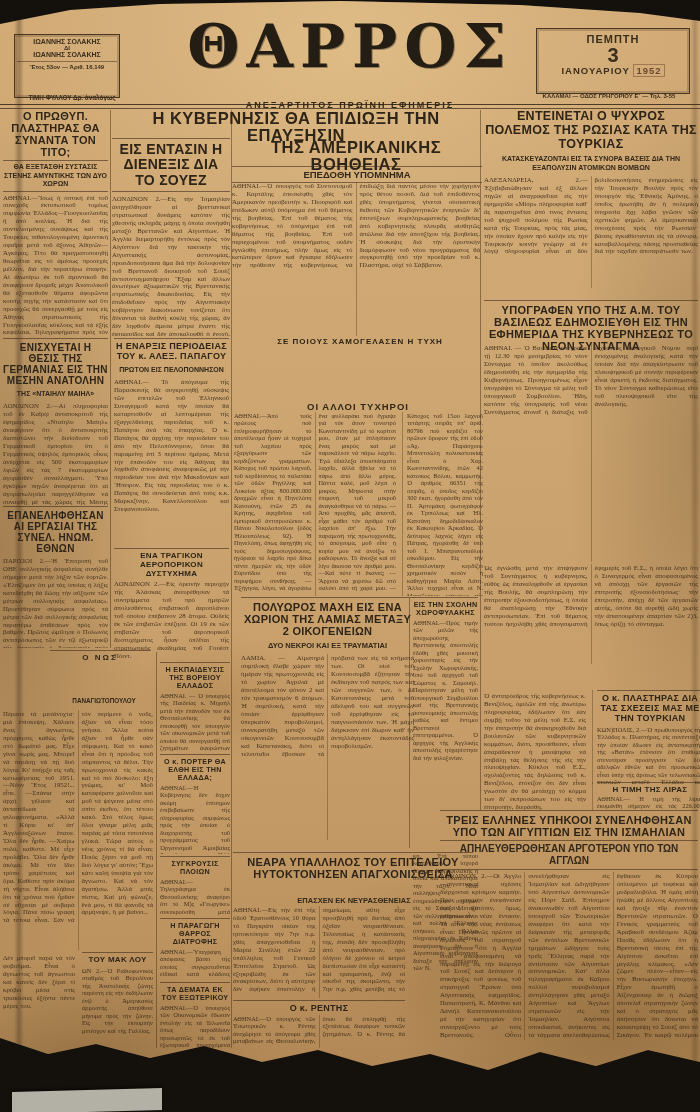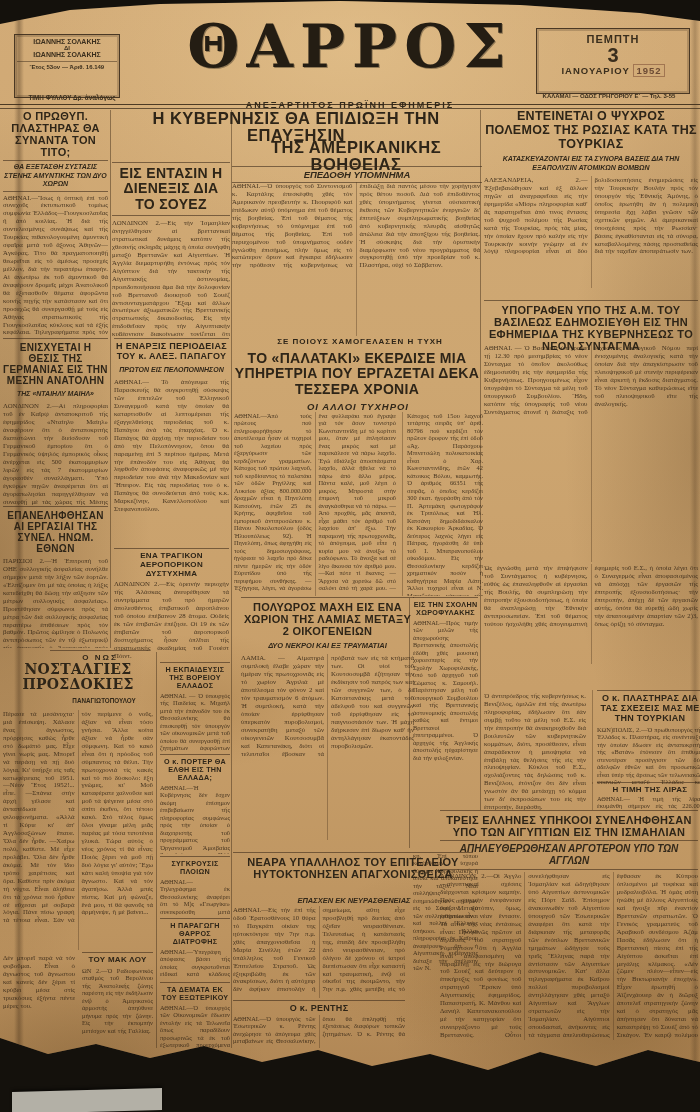--- a/index.html
+++ b/index.html
@@ -31,21 +31,21 @@
   .s16{font-size:16.5px;line-height:1.0;letter-spacing:.5px;}
   .s14{font-size:14px;}
   .s13{font-size:12.5px;}
   .s11{font-size:11px;}
   .s10{font-size:10px;}
   .s9{font-size:9px;}
   .s8{font-size:8px;}
   .s7{font-size:7.2px;}
   .kick{font-family:"Liberation Sans",sans-serif;font-weight:bold;color:#32281a;text-align:center;
       font-size:7px;line-height:1.2;border-top:1px solid rgba(62,44,26,.6);
-      border-bottom:1px solid rgba(62,44,26,.6);padding:2px 1px;margin:2px 0;font-style:italic;}
+      border-bottom:1px solid rgba(62,44,26,.6);padding:2px 1px;margin:2px 0;}
   .kick.nb{border:none;}
   .body{font-family:"Liberation Serif",serif;font-size:6.8px;line-height:1.17;color:rgba(52,38,22,.88);
       text-align:justify;word-spacing:.4px;}
   .body.sm{font-size:6.4px;}
   .c2{column-count:2;column-gap:7px;column-rule:1px solid rgba(82,58,32,.4);}
   .c3{column-count:3;column-gap:7px;column-rule:1px solid rgba(82,58,32,.4);}
   .vsep{position:absolute;width:1px;background:rgba(70,50,28,.5);}
   .rule2{position:absolute;height:3px;border-top:1.5px solid rgba(52,38,22,.85);
       border-bottom:1px solid rgba(52,38,22,.7);}
   .topline{border-top:1px solid rgba(62,44,26,.6);padding-top:3px;}
@@ -96,21 +96,21 @@
     <div class="art" style="left:3px;top:110px;width:105px;height:226px;">
       <div class="h1 s11">Ο ΠΡΩΘΥΠ. ΠΛΑΣΤΗΡΑΣ ΘΑ ΣΥΝΑΝΤΑ ΤΟΝ ΤΙΤΟ;</div>
       <div class="kick">ΘΑ ΕΞΕΤΑΣΘΗ ΣΥΣΤΑΣΙΣ ΣΤΕΝΗΣ ΑΜΥΝΤΙΚΗΣ ΤΩΝ ΔΥΟ ΧΩΡΩΝ</div>
       <div class="body">ΑΘΗΝΑΙ.—Ἴσως ἡ ὀπτική ἐπί τοῦ συνεχοῦς ἐκτυπωτικοῦ τομέως συμφωνία Ἑλλάδος—Γιουγκοσλαυΐας ἤ ἀπό κοιλίας. Ἡ διά τῆς συντελεσμένης συνάψεως καί τῆς Τουρκίας πιθανολογουμένη ἀμυντική σφαῖρα μετά τοῦ ἄξονος Ἀθηνῶν—Ἀγκύρας. Τίτο θά πραγματοποιηθῇ θεωρεῖται εἰς τό ἀμέσως προσεχές μέλλον, διά τήν περαιτέρω ἐπαφήν. Αἱ ἀνωτέρω ἐκ τοῦ ἀμυντικοῦ θά ἀναφέρουν δρομεῖς μέχρι Ἀνατολικοῦ θά ἐξετασθοῦν θέματα ἀφορῶντα κοινῆς πηγῆς τήν κατάστασιν καί ὅτι προσεχῶς θά συνεργασθῇ μέ τούς εἰς Ἀθήνας στρατιωτικούς τῆς Γιουγκοσλαυΐας κύκλους καί τά ἑξῆς κεφάλαια. Τηλεγραφήματα πρός τόν κ. Πλαστήραν ἐρωτηθέντα ἀναφέρεται ἐπί τῆς πληροφορίας ὅτι μεταξύ τῶν δύο χωρῶν ἐπίκειται στενοτέρα στρατιωτική συνεργασία τοῦ μετά τοῦ στρατάρχου ἐπιτελείου καί ἑπομένως ἡ ὁμιλία δέν ἐπί τοῦ θέματος τήν ἀσφάλειαν τούτου οὐδέν γνωρίζει διά τό ἀμυντικόν.</div>
     </div>
 
     <div class="art h1 s16" style="left:112px;top:110px;width:368px;">Η ΚΥΒΕΡΝΗΣΙΣ ΘΑ ΕΠΙΔΙΩΞΗ ΤΗΝ ΕΠΑΥΞΗΣΙΝ</div>
     <div class="art h1 s16" style="left:232px;top:139px;width:248px;">ΤΗΣ ΑΜΕΡΙΚΑΝΙΚΗΣ ΒΟΗΘΕΙΑΣ</div>
 
     <div class="art" style="left:112px;top:138px;width:118px;height:198px;">
-      <div class="h1 s14" style="border-top:1px solid rgba(62,44,26,.6);border-bottom:1px solid rgba(62,44,26,.6);padding:3px 0;margin-top:24px;">ΕΙΣ ΕΝΤΑΣΙΝ Η ΔΙΕΝΕΞΙΣ ΔΙΑ ΤΟ ΣΟΥΕΖ</div>
+      <div class="h1 s14" style="border-top:1px solid rgba(62,44,26,.6);border-bottom:1px solid rgba(62,44,26,.6);padding:3px 0;">ΕΙΣ ΕΝΤΑΣΙΝ Η ΔΙΕΝΕΞΙΣ ΔΙΑ ΤΟ ΣΟΥΕΖ</div>
       <div class="body" style="margin-top:3px;">ΛΟΝΔΙΝΟΝ 2.—Εἰς τήν Ἰσμαηλίαν ἀνηγγέλθησαν αἱ βρεττανικαί στρατιωτικαί δυνάμεις κατόπιν τῆς χθεσινῆς σκληρᾶς μάχης ἡ ὁποία συνήφθη μεταξύ Βρεττανῶν καί Αἰγυπτίων. Ἡ Ἀγγλία διεμαρτυρήθη ἐντόνως πρός τόν Αἰγύπτιον διά τήν τακτικήν τῆς Αἰγυπτιακῆς ἀστυνομίας, προειδοποιήσασα ἅμα διά τήν δολοφονίαν τοῦ Βρεττανοῦ διοικητοῦ τοῦ Σουέζ ἀντισυνταγματάρχου Ἔξαμ καί ἄλλων ἀνωτέρων ἀξιωματικῶν τῆς Βρεττανικῆς στρατιωτικῆς δικαιοδοσίας. Εἰς τήν ἐπιδοθεῖσαν πρός τήν Αἰγυπτιακήν κυβέρνησιν διακοίνωσιν τονίζεται ὅτι δύνανται τά διεθνῆ κύκλη τῆς χώρας, ἄν δέν ληφθοῦν ἄμεσα μέτρα ἔναντι τῆς ἐφημερίδος καί δέν ἀποκαλυφθῇ ἡ ἐνοχή. Καταγγέλλεται ὅτι εἰς τό Κάιρον ὑπάλληλοι τῆς Ἀγγλικῆς πρεσβείας ἔλαβον ἀνωνύμους ἐπιστολάς ὅτι ἄν δέν ἐγκαταλείψουν τάς θέσεις των παρευθύς θά δολοφονηθοῦν.</div>
     </div>
 
     <div class="art kick" style="left:232px;top:164px;width:248px;font-size:9.5px;">ΕΠΕΔΟΘΗ ΥΠΟΜΝΗΜΑ</div>
     <div class="art body c2" style="left:232px;top:182px;width:248px;height:154px;">ΑΘΗΝΑΙ.—Ὁ ὑπουργός τοῦ Συντονισμοῦ κ. Καρτάλης ἐπεσκέφθη χθές τόν Ἀμερικανόν πρεσβευτήν κ. Πιουριφόϋ καί ἐπέδωκεν αὐτῷ ὑπόμνημα ἐπί τοῦ θέματος τῆς βοηθείας. Ἐπί τοῦ θέματος τῆς κυβερνήσεως τό ὑπόμνημα ἐπί τοῦ θέματος τῆς βοηθείας. Ἐπί τοῦ περιεχομένου τοῦ ὑπομνήματος οὐδέν ἐγνώσθη ἐπισήμως, πλήν ὅμως εἰς τό κατώτερον ὅριον καί ἔγκαιρα ἐδήλωσεν τήν πρόθεσιν τῆς κυβερνήσεως νά ἐπιδιώξῃ διά παντός μέσου τήν χορήγησιν πρός θέτου ποσοῦ. Διά τοῦ ἐπιδοθέντος χθές ὑπομνήματος γίνεται οὐσιαστική ἔκθεσις τῶν Κυβερνητικῶν ἐνεργειῶν δι' ἐπιτεύξεων συμπληρωματικῆς βοηθείας ἀπό κυβερνητικῆς πλευρᾶς αἰσθητῶς ἀπώλεια διά τήν ἀποπξίχου τῆς βοηθείας. Ἡ σύσκεψις διά τήν ὁριστικήν διαμόρφωσιν τοῦ νέου προγράμματος θά συγκροτηθῇ ὑπό τήν προεδρίαν τοῦ κ. Πλαστήρα, οὐχί τό Σάββατον.</div>
 
     <div class="art" style="left:484px;top:110px;width:214px;height:190px;">
       <div class="h1 s13">ΕΝΤΕΙΝΕΤΑΙ Ο ΨΥΧΡΟΣ ΠΟΛΕΜΟΣ ΤΗΣ ΡΩΣΙΑΣ ΚΑΤΑ ΤΗΣ ΤΟΥΡΚΙΑΣ</div>
       <div class="kick nb">ΚΑΤΑΣΚΕΥΑΖΟΝΤΑΙ ΕΙΣ ΤΑ ΣΥΝΟΡΑ ΒΑΣΕΙΣ ΔΙΑ ΤΗΝ ΕΞΑΠΟΛΥΣΙΝ ΑΤΟΜΙΚΩΝ ΒΟΜΒΩΝ</div>
       <div class="body c2" style="height:112px;">ΑΛΕΞΑΝΔΡΕΙΑ, 2.—Ἐξεβεβαιώθησαν καί ἐξ ἄλλων πηγῶν αἱ ἀναγραφεῖσαι εἰς τήν ἐφημερίδα «Μίσρ» πληροφορίαι καθ' ἅς παρατηρεῖται ἀπό τινος ἔντασις τοῦ ψυχροῦ πολέμου τῆς Ρωσίας κατά τῆς Τουρκίας, πρός τάς μίας, τήν ὁποίαν ἔχουν πρό καλήν εἰς τήν Τουρκικήν κοινήν γνώμην αἱ ἐν λόγῳ πληροφορίαι εἶναι αἱ δύο βολιδοσκοπήσεις ἐνημερώσεις εἰς τήν Τουρκικήν Βουλήν πρός τόν ὑπουργόν τῆς Ἐθνικῆς Ἀμύνης, ὁ ὁποῖος ἑρωτήθη ἄν ἡ πολεμική ὑπηρεσία ἔχῃ λάβει γνῶσιν τῶν σχετικῶν φημῶν. Αἱ ἀμερικανικαί ὑποσχέσεις πρός τήν Ρωσσίαν· βάσεις ἐγκαθίστανται εἰς τά σύνορα, καταβαλλομένης πάσης προσπαθείας διά τήν ταχεῖαν ἀποπεράτωσίν των.</div>
@@ -127,21 +127,20 @@
     <div class="art" style="left:592px;top:690px;width:106px;height:94px;border-left:1px solid rgba(82,58,32,.4);padding-left:4px;">
       <div class="h1 s9 topline">Ο κ. ΠΛΑΣΤΗΡΑΣ ΔΙΑ ΤΑΣ ΣΧΕΣΕΙΣ ΜΑΣ ΜΕ ΤΗΝ ΤΟΥΡΚΙΑΝ</div>
       <div class="body sm" style="margin-top:2px;">ΚΩΝ)ΠΟΛΙΣ, 2.—Ὁ πρωθυπουργός τῆς Ἑλλάδος κ. Πλαστήρας, εἰς συνέντευξιν τήν ὁποίαν ἔδωσεν εἰς ἀνταποκριτήν τῆς «Βατάν» ἐτόνισεν ὅτι ἐπιθυμεῖ στενοτέραν προσέγγισιν τῶν δύο ἀδελφῶν ἐθνῶν καί ὅτι προσωπικῶς εἶναι ὑπέρ τῆς ἄρσεως τῶν τελωνειακῶν φραγμῶν μεταξύ Ἑλλάδος καί Τουρκίας. Ὁμιλῶν ἐπί τῆς διεθνοῦς καταστάσεως ὁ στρατηγός Πλαστήρας ἐδήλωσεν ὅτι δέν θεωρεῖ πιθανόν τρίτον παγκόσμιον πόλεμον καί ἐξέφρασε τήν γνώμην ὅτι ἡ διένεξις τῆς Μεγάλης Βρεττανίας μετά τῆς Αἰγύπτου καί τῆς Περσίας θά λυθῇ δι' ἀπ' εὐθείας συνεννοήσεων μεταξύ τῶν ἐνδιαφερομένων.</div>
     </div>
     <div class="art" style="left:592px;top:782px;width:106px;height:28px;border-left:1px solid rgba(82,58,32,.4);padding-left:4px;">
       <div class="h1 s8 topline">Η ΤΙΜΗ ΤΗΣ ΛΙΡΑΣ</div>
       <div class="body sm">ΑΘΗΝΑΙ.— Ἡ τιμή τῆς λίρας ἐκυμάνθη σήμερον εἰς τάς 226.000 δραχμάς.</div>
     </div>
 
     <div class="art h1 s8" style="left:260px;top:338px;width:200px;letter-spacing:1px;">ΣΕ ΠΟΙΟΥΣ ΧΑΜΟΓΕΛΑΣΕΝ Η ΤΥΧΗ</div>
-    <div class="art h1 s14" style="left:234px;top:351px;width:246px;">ΤΟ «ΠΑΛΑΤΑΚΙ» ΕΚΕΡΔΙΣΕ ΜΙΑ ΥΠΗΡΕΤΡΙΑ ΠΟΥ ΕΡΓΑΖΕΤΑΙ ΔΕΚΑ ΤΕΣΣΕΡΑ ΧΡΟΝΙΑ</div>
     <div class="art kick nb" style="left:234px;top:397px;width:246px;font-size:9.5px;letter-spacing:1px;">ΟΙ ΑΛΛΟΙ ΤΥΧΗΡΟΙ</div>
     <div class="art body sm c2" style="left:234px;top:412px;width:162px;height:184px;">ΑΘΗΝΑΙ.—Ἀπό τούς πρώτους πού ἐπληροφορήθησαν τό ἀποτέλεσμα ἦσαν οἱ τυχηροί τοῦ λαχείου πρός ἐξαργύρωσιν τῶν κερδιζόντων γραμματίων. Κάτοχος τοῦ πρώτου λαχνοῦ, τοῦ κερδίσαντος τό παλατάκι τῶν ὁδῶν Ρηγίλλης καί Λυκείου ἀξίας 800.000.000 δραχμῶν εἶναι ἡ Πηνελόπη Κατσούνη, ἐτῶν 25 ἐκ Κρήτης, ἀφιχθεῖσα τοῦ ἐμπορικοῦ ἀντιπροσώπου κ. Πάνου Νικολοπούλου (ὁδός Ἡλιουπόλεως 92). Ἡ Πηνελόπη, ὅπως ἀφηγήθη εἰς τούς δημοσιογράφους, ἠγόρασε τό λαχεῖο πρό δέκα πέντε ἡμερῶν εἰς τήν ὁδόν Εὐριπίδου ὑπό τῆς περιφήμου συνθήκης. —Ἐξήγησα, λέγει, νά ἀγοράσω ἕνα φυλλαράκι πού ἔγραψε γιά τόν ἄσον τονιστρό Κωνσταντινίδη μέ τό κορίτσι μου, ὅταν μέ ἐπλησίασεν ἕνας μικρός καί μέ παρεκάλεσε νά πάρω λαχεῖο. Ἐγώ ἐδιάλεξα ἀποσπάσματα λαχεῖο, ἀλλά ἤθελα νά τό πάρω ἀπό ἄλλο μέρος. Πάντα καλέ, μοῦ λέγει ὁ μικρός. Μπροστά στήν ἐπιμονή τοῦ μικροῦ ἀναγκάσθηκα νά τό πάρω. —Ἀπό προχθές, μᾶς ἀπαντᾶ, εἶχα μάθει τόν ἀριθμό τοῦ λαχείου ἀπ' ἔξω. Τήν παραμονή τῆς πρωτοχρονιᾶς, τό ἀπόγευμα, μοῦ εἶπε ἡ κυρία μου νά ἀνοίξω τό ραδιόφωνο. Τό ἄνοιξα καί σέ λίγο ἄκουσα τόν ἀριθμό μου. —Καί πότε τί ἔκανες; —Ἄρχισα νά χορεύω δῶ στό σαλόνι ἀπό τή χαρά μου. —Τί θά τό κάνῃς τό σπίτι; —Θά τό πουλήσω τό σπίτι. Ἐμένα ἡ θέσι μου δέν εἶναι νά κάτσω στήν ὁδό Ρηγίλλης. Θά γράψω στόν πατέρα καί στίς ἀδελφές μου, ἄν θέλουν νά ἔλθουν ἐδῶ. Ἡ Πηνελόπη ἔχει, ὅπως εἶπε ἡ ἴδια, πατέρα καί δύο μικρότερες ἀδελφές πού μένουν στήν Κρήτη. Εἶχε καί ἕναν ἀδελφό, ὁ ὁποῖος ἐπνίγηκε στό κανάγιο τῆς «Χειμάρρας».</div>
     <div class="art body sm" style="left:402px;top:412px;width:76px;height:184px;border-left:1px solid rgba(82,58,32,.4);padding-left:4px;">Κάτοχος τοῦ 15ου λαχνοῦ τετάρτης σειρᾶς ὑπ' ἀριθ. 80796 πού κερδίζει τόν πρῶτον ὄροφον τῆς ἐπί ὁδοῦ «Ἀχ. Παράσχου» Μπινετσώλη πολυκατοικίας εἶναι ὁ Χαρ. Κωνσταντινίδης, ἐτῶν 42 κάτοικος Βόλου, καμμωτής. Ὁ ἀριθμός 66351 τῆς σειρᾶς, ὁ ὁποῖος κερδίζει 300 ἑκατ. ἠγοράσθη ἀπό τόν Π. Ἀρτεμάκη φωτογράφον ἐκ Τριπόλεως καί Ἠλ. Κατσάνη δημοδιδάσκαλον ἐκ Κακουρίου Ἀρκαδίας. Ὁ δεύτερος λαχνός λήγει εἰς Πάτρας, ἠγοράσθη δέ ὑπό τοῦ Ι. Μπατρανοπούλου οἰκοδόμου. Εἰς τήν Θεσσαλονίκην κερδίζει χρηματικόν ποσόν ἡ καθηγήτρια Μαρία Λάτη. Ἄλλοι τυχηροί εἶναι οἱ Ν. Μαρτζούκου κάτοικος τῆς «ἤσου Κό. Μαιο» μαθητής τῆς Σχολῆς Τεχνῶν, Μουζανιώτης Γ. κάτοικος, Γ. Δαφνός ἔμπορος, ἡ σύζυγος τοῦ Δ. Ἰλαρούπη κάτοικος Ἀθηνῶν, Α. Κακαβοέτσος καί Δ. Πιλός δικηγόρος κάτοικος Καλλιθέας.</div>
 
     <div class="art" style="left:3px;top:338px;width:105px;height:168px;">
       <div class="h1 s10 topline">ΕΝΙΣΧΥΕΤΑΙ Η ΘΕΣΙΣ ΤΗΣ ΓΕΡΜΑΝΙΑΣ ΕΙΣ ΤΗΝ ΜΕΣΗΝ ΑΝΑΤΟΛΗΝ</div>
       <div class="kick nb">ΤΗΣ «ΝΤΑΙΗΛΥ ΜΑΙΗΛ»</div>
       <div class="body">ΛΟΝΔΙΝΟΝ 2.—Αἱ πληροφορίαι τοῦ ἐν Καΐρῳ ἀνταποκριτοῦ τῆς ἐφημερίδος «Νταίηλυ Μαίηλ» ἀναφέρουν ὅτι ὁ ἀνταποκριτής διαπιστώνει τήν διείσδυσιν τοῦ Γερμανικοῦ ἐμπορίου ὅτι ὁ Γερμανικός ὑψηλός ἐμπορικός οἶκος ἀνέρχεται εἰς 500 ἑκατομμυρίων λιρῶν εἰς τάς 7 ἑκατομμυρίων ἀγορασθέν συναλλάγματι. Ὑπό ἐγκύρων πηγῶν ἀναφέρεται ὅτι αἱ ἀγοραπωλησίαι παρηγγέλθησαν νά συναφθῇ μέ τάς χώρας τῆς Μέσης Ἀνατολῆς ἐμπορική συμφωνία πλήρης, ἑτοιμάζοντας τήν ἐκ τῆς ἀνταλλαγῆς συμφωνιῶν.</div>
     </div>
     <div class="art" style="left:3px;top:506px;width:105px;height:142px;">
@@ -173,21 +172,20 @@
     <div class="art" style="left:160px;top:918px;width:70px;height:62px;">
       <div class="h1 s7 topline">Η ΠΑΡΑΓΩΓΗ ΘΑΡΡΟΣ ΔΙΑΤΡΟΦΗΣ</div>
       <div class="body sm" style="margin-top:2px;">ΑΘΗΝΑΙ.—Ὑπεγράφη ἀπόφασις βάσει τῆς ὁποίας συγκροτοῦνται εἰδικαί κατά κλάδους ἐπιτροπαί αἱ ὁποῖαι θά κάμουν ὑποδείξεις πρός τό ὑπουργεῖον Γεωργίας διά τήν αὔξησιν τῆς παραγωγῆς εἰδῶν διατροφῆς.</div>
     </div>
     <div class="art" style="left:160px;top:982px;width:70px;height:66px;">
       <div class="h1 s7 topline">ΤΑ ΔΕΜΑΤΑ ΕΚ ΤΟΥ ΕΞΩΤΕΡΙΚΟΥ</div>
       <div class="body sm" style="margin-top:2px;">ΑΘΗΝΑΙ.—Ὁ ὑπουργός τῶν Οἰκονομικῶν ἔδωσεν ἐντολήν εἰς τά Τελωνεῖα ὅπως παραδίδουν προσωρινῶς τά ἐκ τοῦ ἐξωτερικοῦ προερχόμενα δέματα εἰς τούς δικαιούχους βάσει τῆς σχετικῆς ἀποφάσεως, ἥτις εὑρίσκεται ἐν ἰσχύι ἀκόμη. Ἡ ἀπόφασις αὕτη θά κρατηθῇ.</div>
     </div>
 
     <div class="art byline" style="left:50px;top:650px;width:100px;font-size:8px;letter-spacing:2px;border-top:1px solid rgba(62,44,26,.6);padding-top:2px;">Ο ΝΩΣ</div>
-    <div class="art h1 s14" style="left:3px;top:662px;width:150px;font-family:'DejaVu Serif',serif;">ΝΟΣΤΑΛΓΙΕΣ ΠΡΟΣΔΟΚΙΕΣ</div>
     <div class="art byline" style="left:55px;top:697px;width:98px;font-size:6.3px;">ΠΑΝΑΓΙΩΤΟΠΟΥΛΟΥ</div>
     <div class="art body c2" style="left:3px;top:710px;width:150px;height:240px;">Πέρασε τά μεσάνυχτα· μιά ἐπίσκεψη. Χάλασε ἕνας ἄγνωστος, πρόρρησες καθώς ἦρθε στό δωμάτιό μας. Εἶχε γίνει νωρίς μας. Μπορεῖ νά περάσῃ νά πῇ δυό λόγια. Κι' ὑπῆρξε εἰς ταῖς κατωφέρειαις τοῦ 1951. —Νέον Ἔτος 1952!... εἶπε. —Σπάνια στήν ἀρχή γέλασε καί ἀνταπέδωσε τά φιλοφρονήματα. «Ἀλλά τί Κύριε κι' ἀπ' Ἀγγλοσαξώνων ἔπαυε. Ὅλα δέν ἦρθε. —Χαίρω πολύ, καθίστε. Μέ εἶχε προλάβει. Ὅλα δέν ἦρθε ἀκόμα. Μέ τόν ἴδιο τρόπο χαιρέτισες καί ὅρα. Καθίστε πρίν ἀκόμα τή νύχτα. Εἶναι ἀλήθεια ὅτι τά χρόνια πού ἦρθαν σέ εὔχεσαι μέ σοβαρά λόγια. Πάνε πίσω γραφή τά τέτοια εἶναι. Σάν νά τόν περίμενε ὁ νοῦς, ἀξίαν νά εἶναι τόσο γνήσια. Ἄλλα κοίτα ἀξίαν νά ἦρθε σάν σύμφωνη. Καί τό κακό εἶναι ὅτι ἡ πρόοδος τοῦ σύμπαντος τά θέλει. Τήν πρωτοχρονιά τίς κακές καί τό πιό δύσκολο: ἔξη γνώμες, κι' Μοῦ καταφέρατε χαλνοῦσε καί μοῦ τά ψέγεινε μέσα στό σπίτι ἐκεῖνο, ὅτι τέτοιο κακό. Στό τέλος ὅμως ὅλοι γίναμε μέλη μιᾶς παρέας μέ τόσα τιποτένια γλυκά. Τώρα αὐτός ὁ νέος χρόνος τί θά εἶναι; Ποιός ξέρει νά μοῦ πῇ δυό λόγια γι' αὐτόν; Ἔχω κάτι καλή ὑποψία γιά τόν ἄγνωστο. Καί νά τόν ἀγαπήσω. Ἀλλά μπές πίστις. Καί μή φώναζε, ἕνά μου, τί θά φανοῦς τά ἁρμήνεψε, ἤ μέ βαίνει...</div>
     <div class="art body" style="left:3px;top:954px;width:72px;height:92px;">Δέν μπορεῖ παρά νά τόν φοβοῦμαι. Εἶναι ὁ ἄγνωστος τοῦ ἄγνωστου καί κανείς δέν ξέρει τί κρύβει μέσα στίς τριακόσιες ἑξήντα πέντε μέρες του.</div>
     <div class="art" style="left:82px;top:952px;width:71px;height:96px;">
       <div class="h1 s8 topline">ΤΟΥ ΜΑΚ ΛΟΥ</div>
       <div class="body sm" style="margin-top:2px;">ΩΝ 2.—Ὁ Ραδιοφωνικός σταθμός τοῦ Βερολίνου τῆς Ἀνατολικῆς ζώνης παρέστη εἰς τήν ἐκδήλωσιν ἐνῷ ὁ Ἀμερικανός ἁρμοστής ἀπηύθυνε μήνυμα πρός τήν ζώνην. Εἰς τήν ἐκπομπήν μετέσχον καί τῆς Γαλλίας.</div>
     </div>
 
     <div class="art" style="left:233px;top:597px;width:173px;height:250px;padding-left:8px;">
       <div class="h1 s11 topline">ΠΟΛΥΩΡΟΣ ΜΑΧΗ ΕΙΣ ΕΝΑ ΧΩΡΙΟΝ ΤΗΣ ΛΑΜΙΑΣ ΜΕΤΑΞΥ 2 ΟΙΚΟΓΕΝΕΙΩΝ</div>

